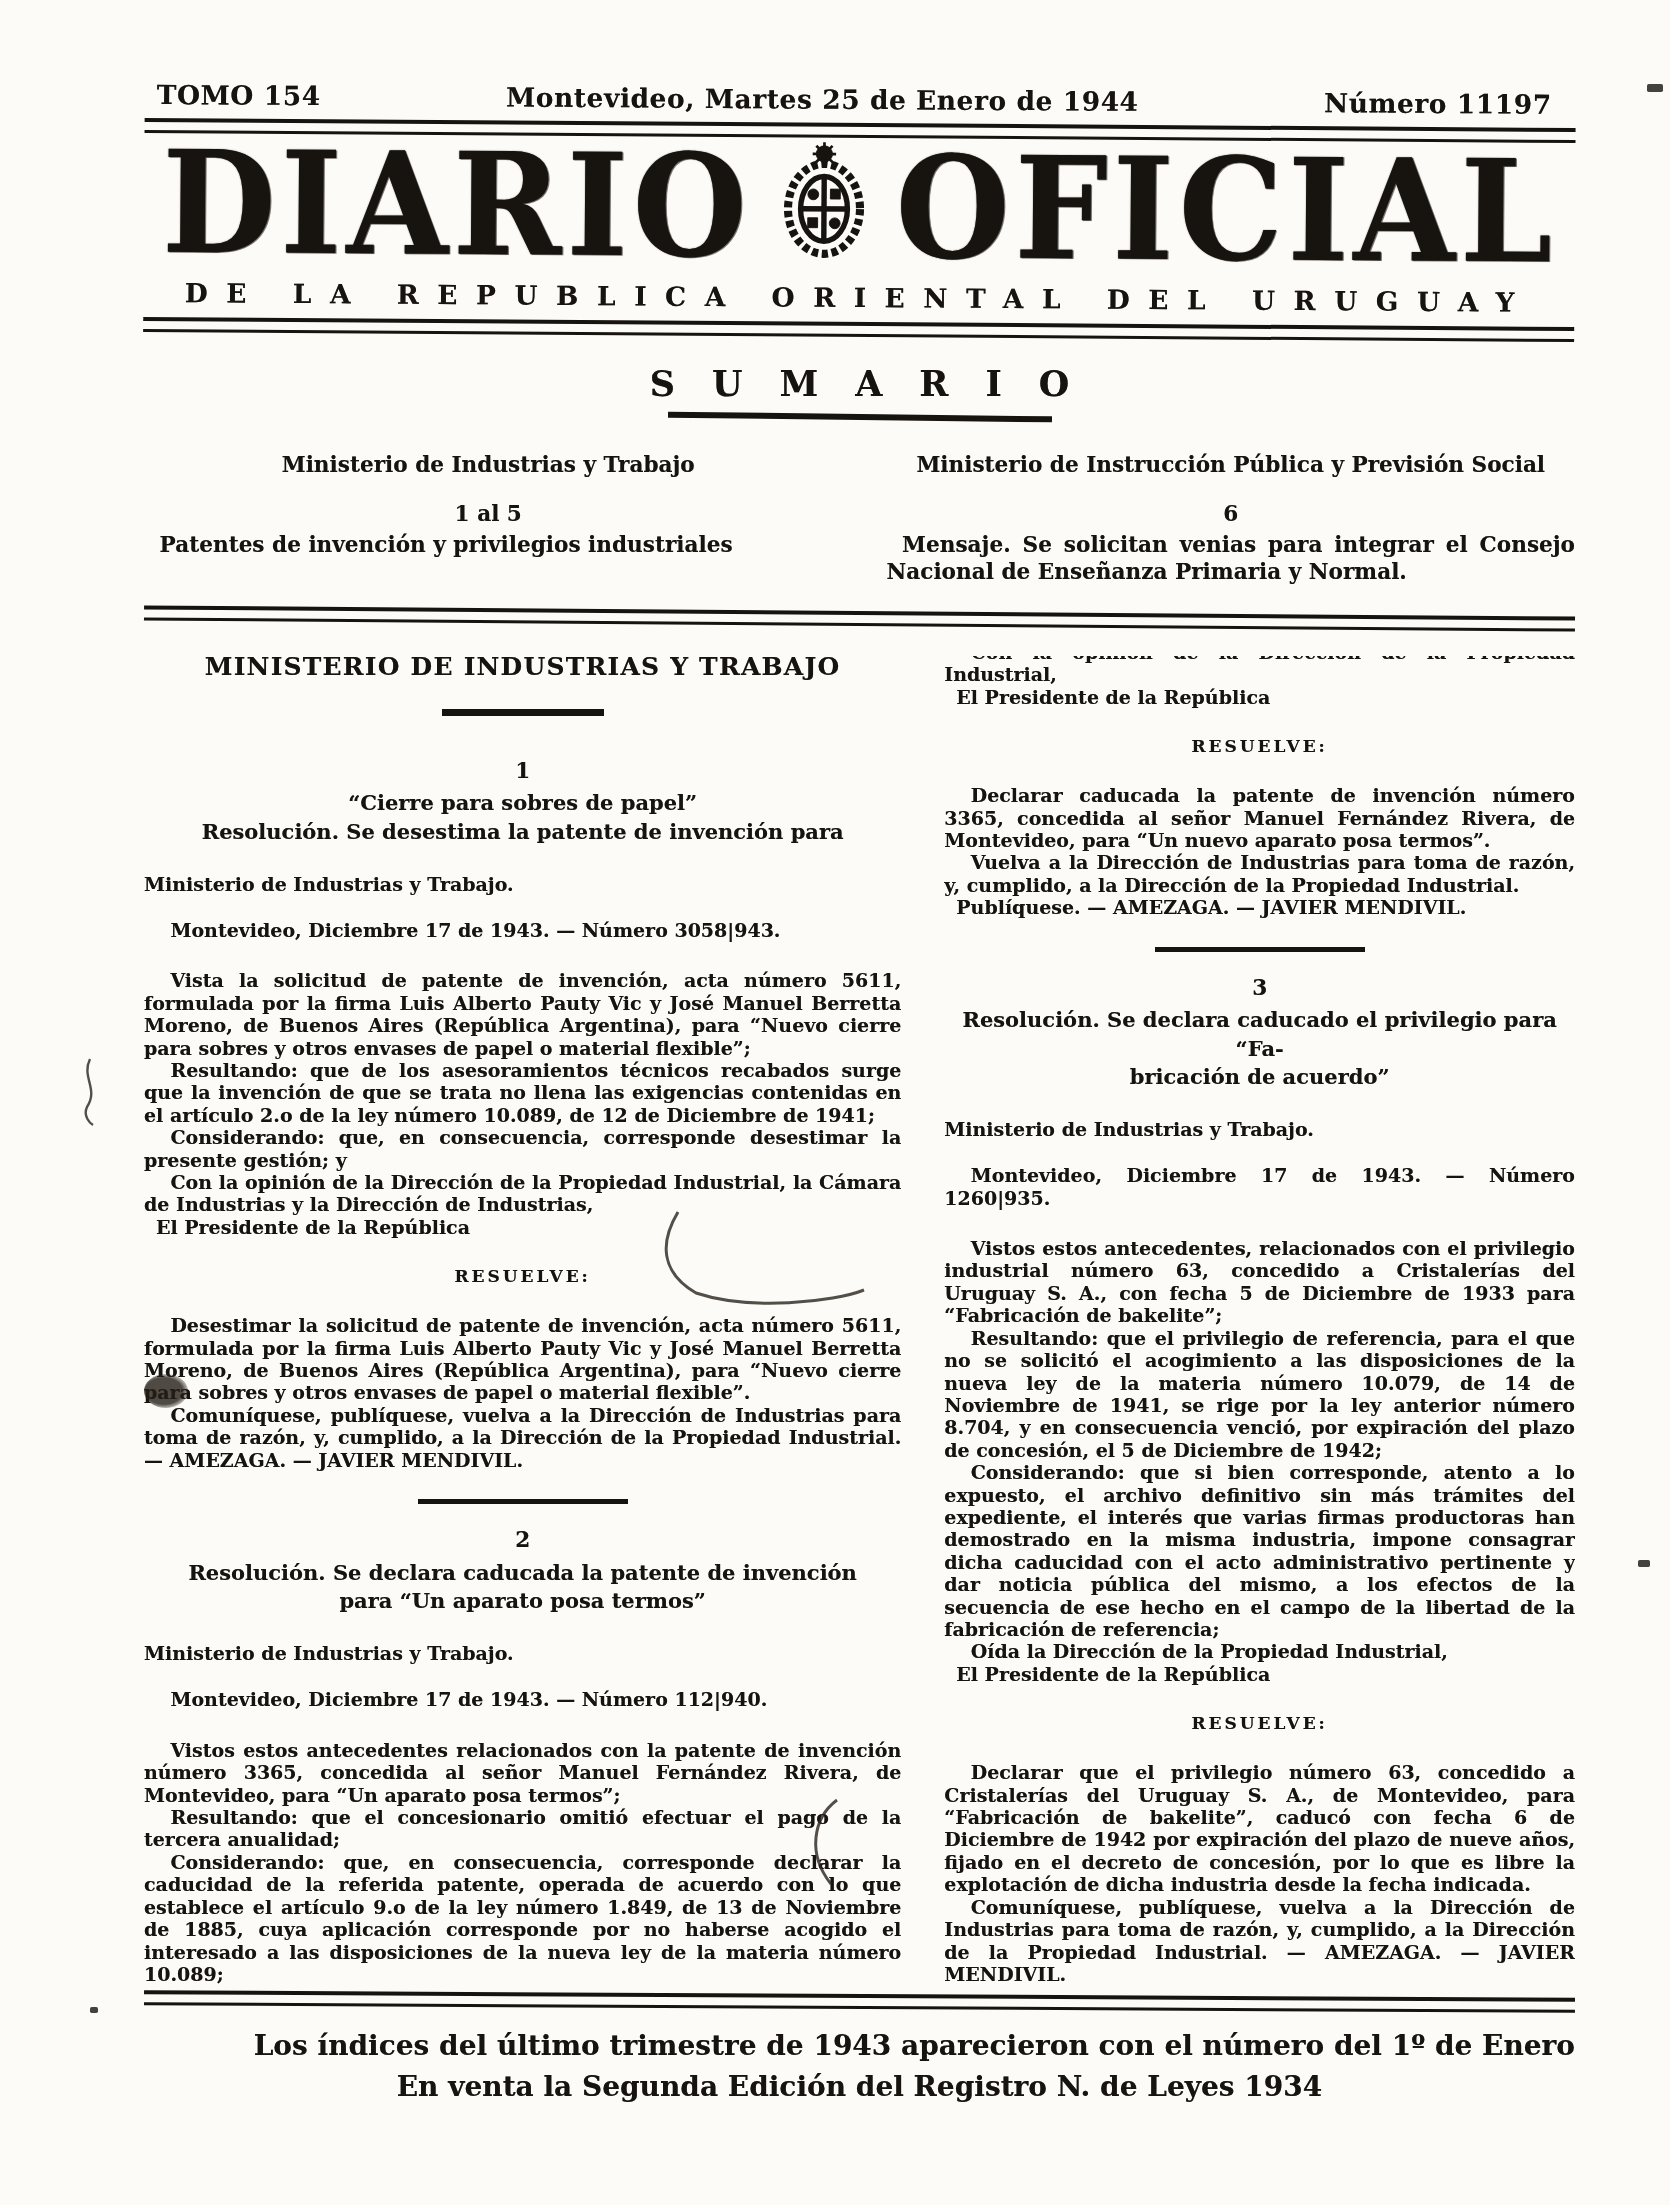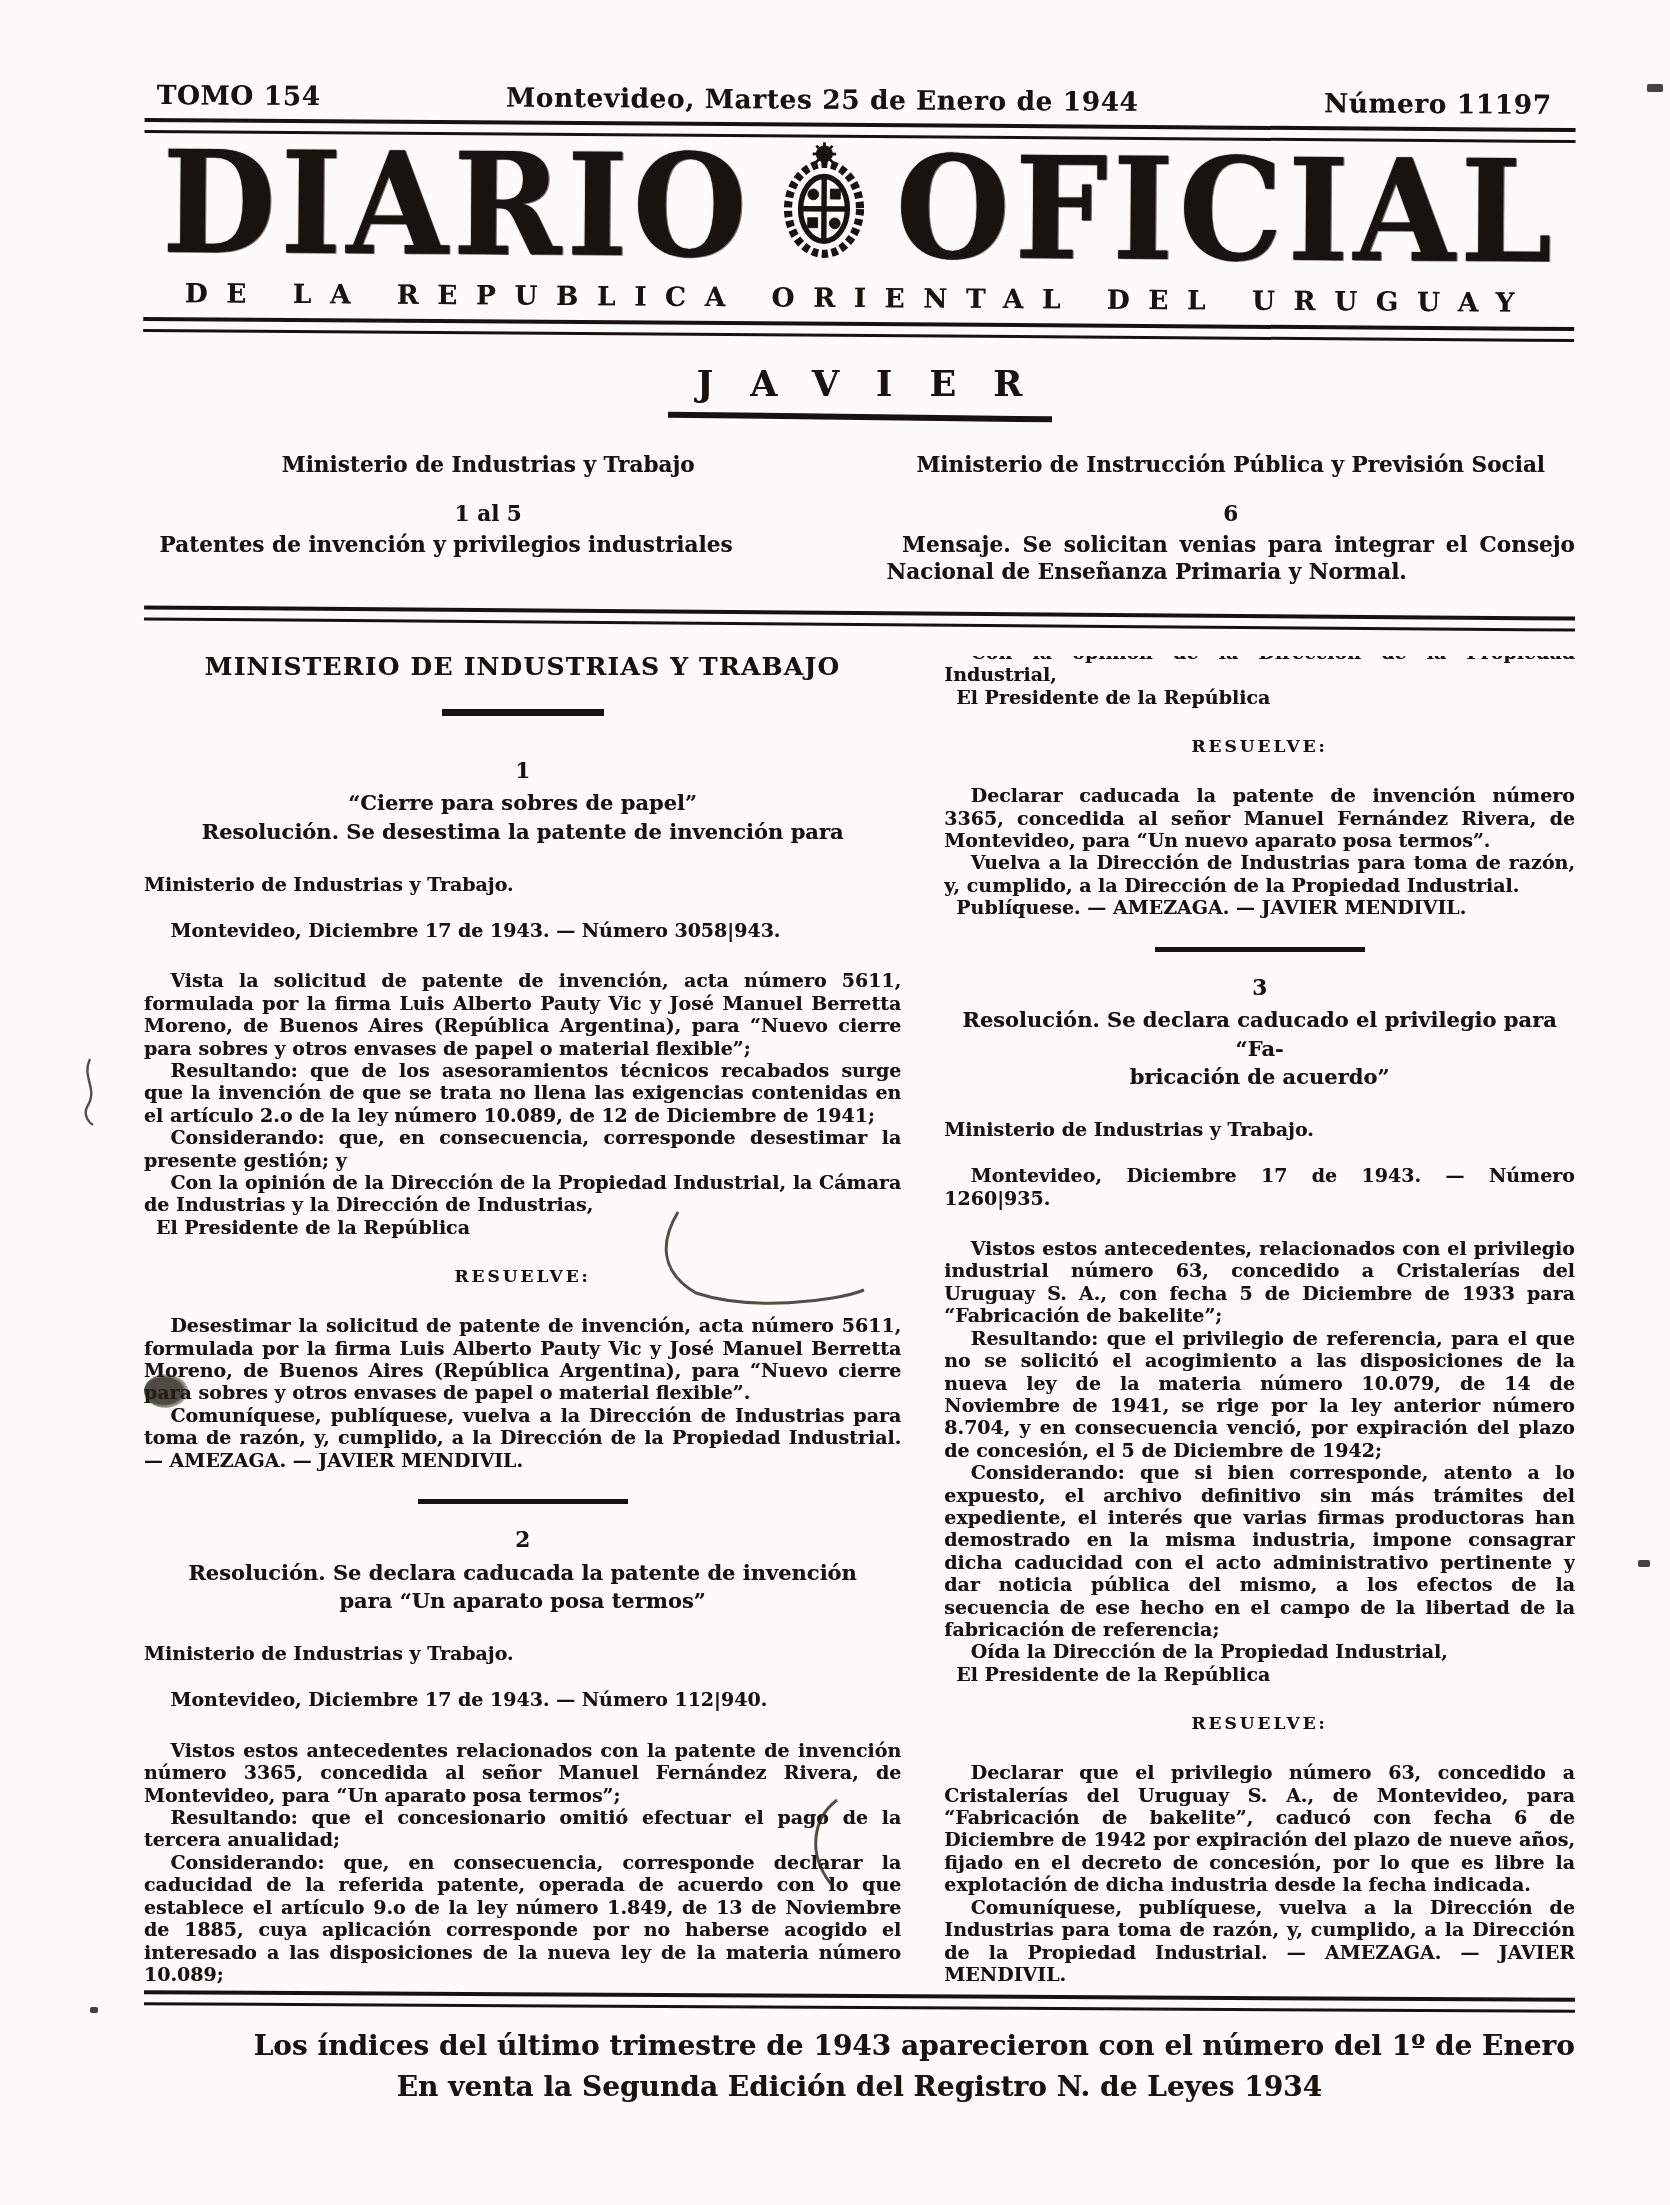--- a/index.html
+++ b/index.html
@@ -98,21 +98,21 @@
             </g>
           </svg>
         </span>
         <span class="mword">OFICIAL</span>
       </div>
       <div class="subtitle">DE LA REPUBLICA ORIENTAL DEL URUGUAY</div>
       <div class="ruledouble"></div>
     </div>
 
     <div>
-      <div class="sumario-title">JAVIER</div>
+      <div class="sumario-title">SUMARIO</div>
       <div class="sumario-underline"></div>
       <div class="sumario-cols">
         <div class="sumario-col">
           <div class="s-min">Ministerio de Industrias y Trabajo</div>
           <div class="s-range">1 al 5</div>
           <div class="s-entry">Patentes de invención y privilegios industriales</div>
         </div>
         <div class="sumario-col">
           <div class="s-min">Ministerio de Instrucción Pública y Previsión Social</div>
           <div class="s-range">6</div>

